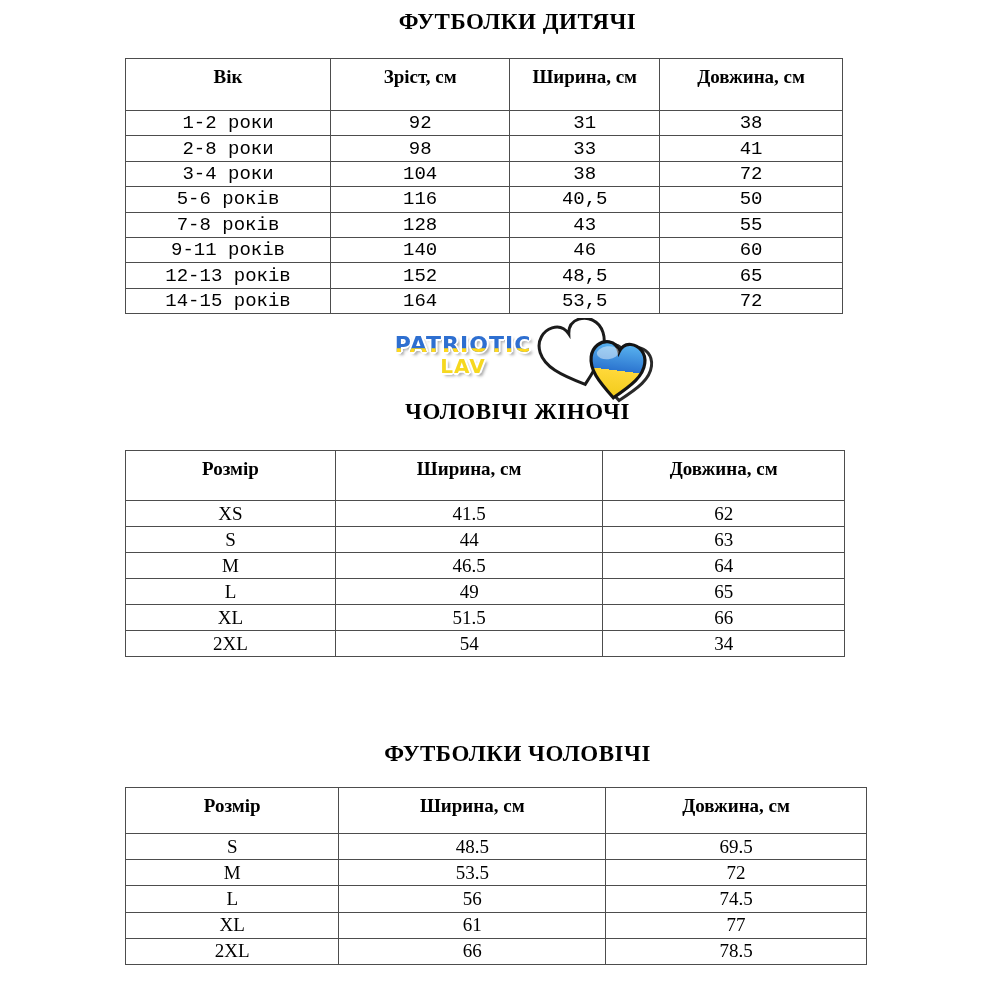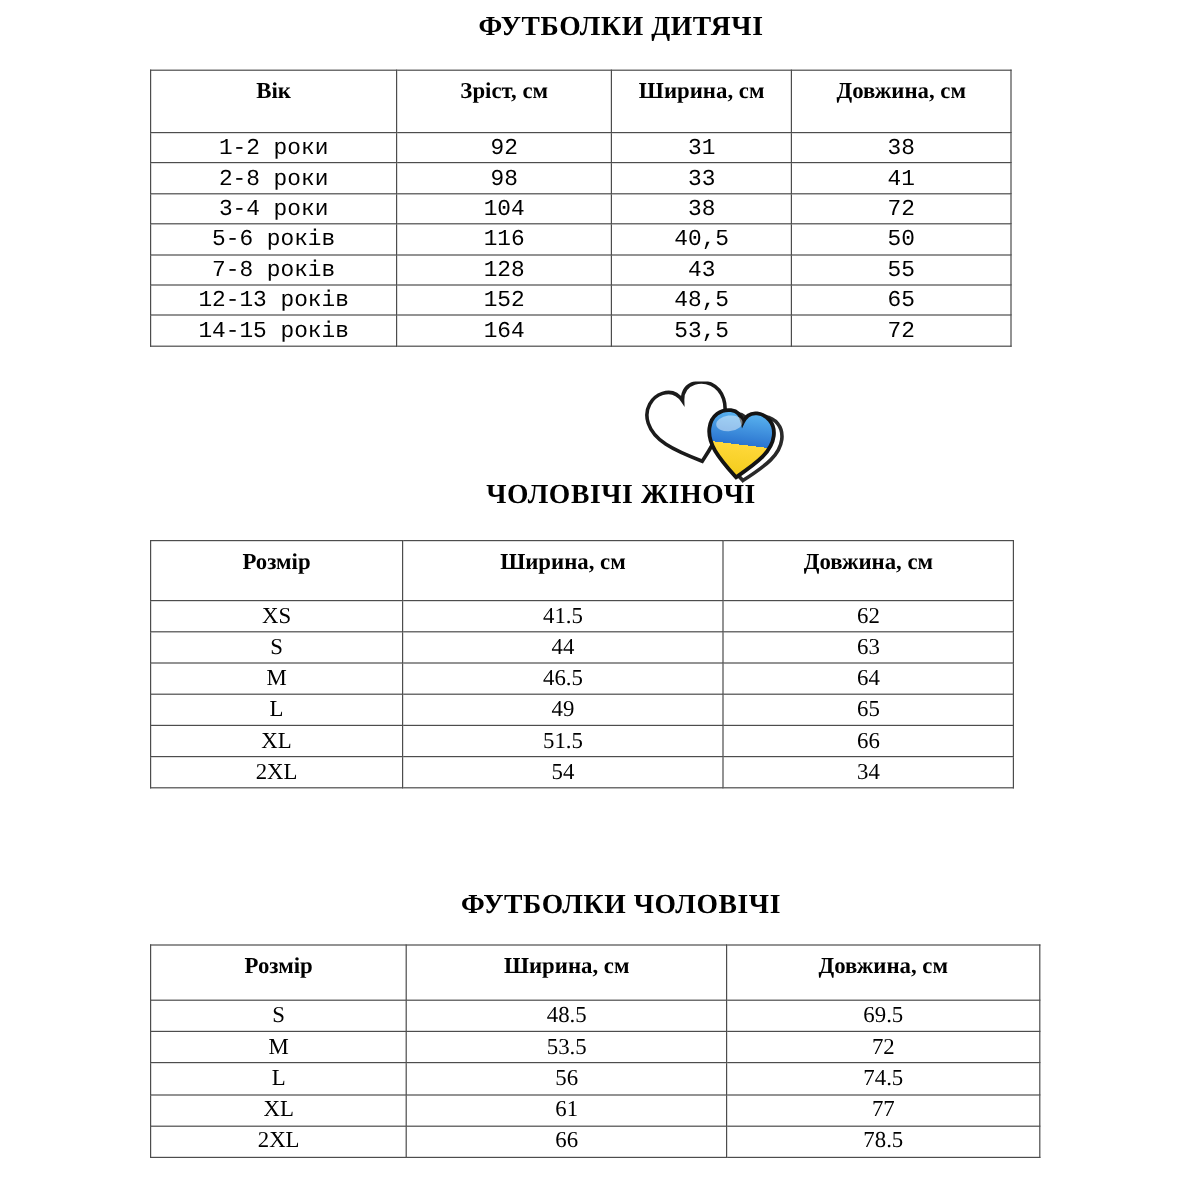--- a/index.html
+++ b/index.html
@@ -105,35 +105,50 @@
           <td>40,5</td>
           <td>50</td>
         </tr>
         <tr>
           <td>7-8 років</td>
           <td>128</td>
           <td>43</td>
           <td>55</td>
         </tr>
         <tr>
+          <td>9-11 років</td>
+          <td>140</td>
+          <td>46</td>
+          <td>60</td>
+        </tr>
+        <tr>
           <td>12-13 років</td>
           <td>152</td>
           <td>48,5</td>
           <td>65</td>
         </tr>
         <tr>
           <td>14-15 років</td>
           <td>164</td>
           <td>53,5</td>
           <td>72</td>
         </tr>
       </tbody>
   </table>
 
   <div class="logo">
+    <div class="logo-text">
+      <div class="logo-line line1">
+        <span class="base">PATRIOTIC</span>
+        <span class="overlay" aria-hidden="true">PATRIOTIC</span>
+      </div>
+      <div class="logo-line line2">
+        <span class="base">LAV</span>
+      </div>
+    </div>
     <svg class="logo-hearts" width="130" height="104" viewBox="0 0 130 104">
       <defs>
         <linearGradient id="flagGrad" x1="0" y1="0" x2="0" y2="1">
           <stop offset="0" stop-color="#5ab4f0"></stop>
           <stop offset="0.5" stop-color="#2b74cf"></stop>
           <stop offset="0.5" stop-color="#ffd83a"></stop>
           <stop offset="1" stop-color="#f2cb1a"></stop>
         </linearGradient>
       </defs>
       <g transform="rotate(-18 40 35)">

